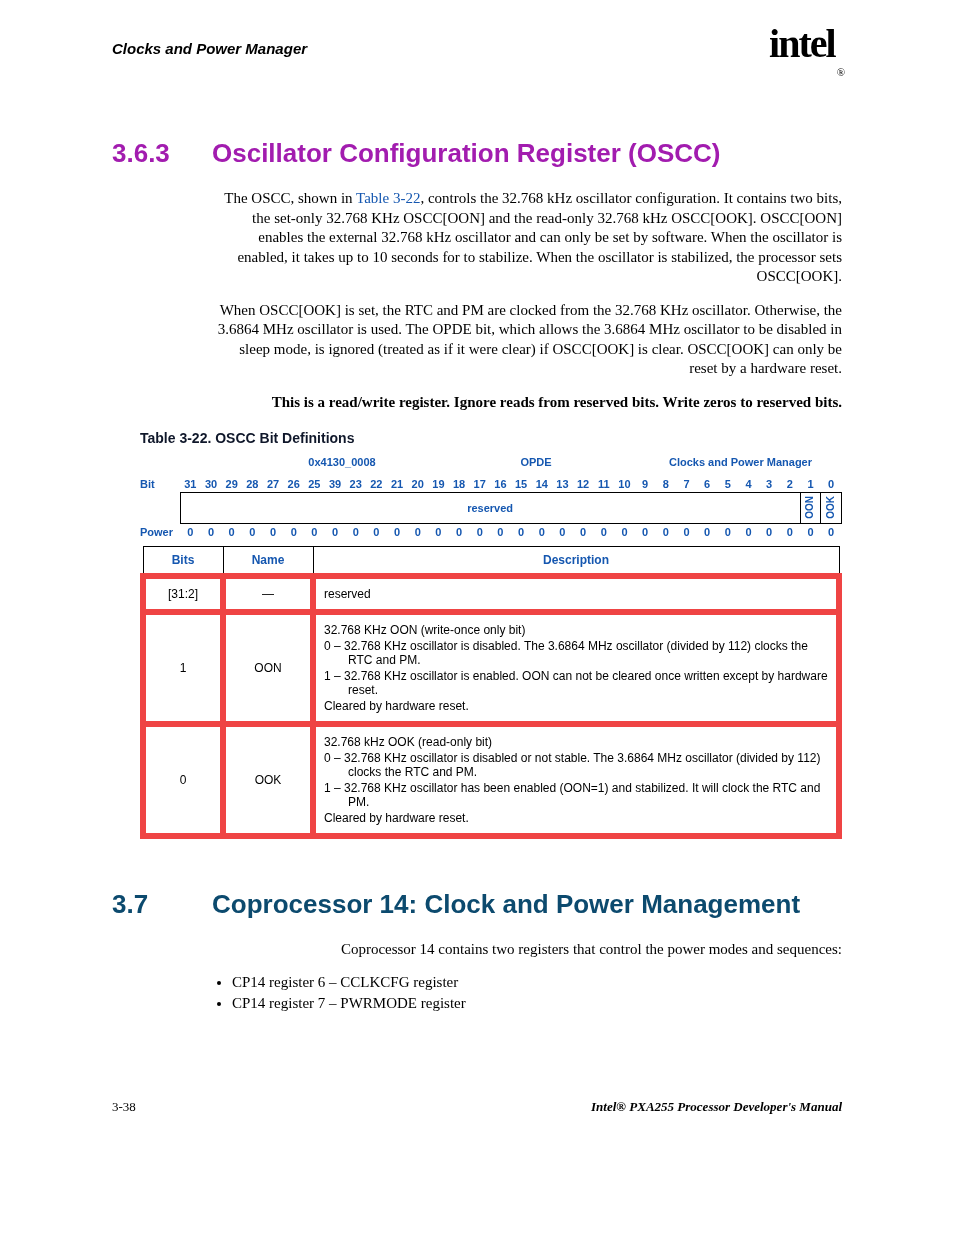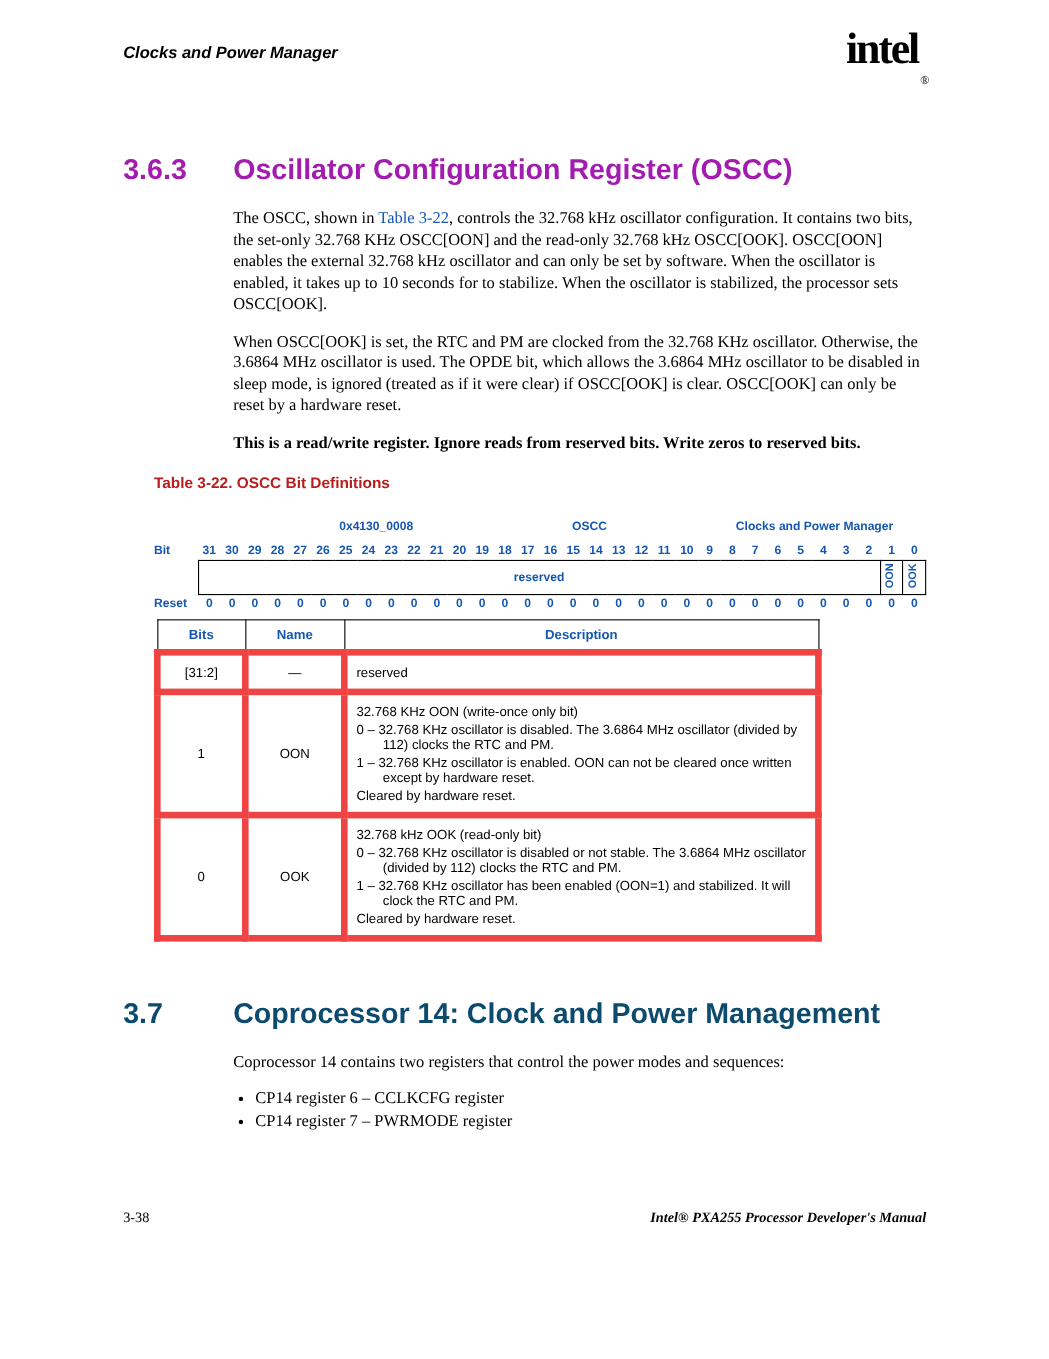--- a/index.html
+++ b/index.html
@@ -66,34 +66,35 @@
     display: inline-block;
     width: 100px;
   }
   .body-indent {
     margin-left: 100px;
   }
   p {
     font-size: 15px;
     line-height: 1.3;
     margin: 0 0 14px 0;
+    text-align: right;
   }
   .bold {
     font-weight: bold;
   }
   a.xref {
     color: #1557b0;
     text-decoration: none;
   }
   .table-caption {
     font-family: Arial, Helvetica, sans-serif;
-    color: #b91c1c;
+    color: #0f172a;
     font-weight: bold;
     font-size: 14px;
-    margin: 18px 0 26px 28px;
+    margin: 18px 0 10px 28px;
   }
   
   .bit-wrap {
     margin-left: 28px;
     font-family: Arial, Helvetica, sans-serif;
     font-size: 11px;
     color: #1557b0;
     font-weight: bold;
   }
   .bit-top {
@@ -138,21 +139,21 @@
     line-height: 1;
   }
   
   table.defs {
     border-collapse: collapse;
     margin-left: 28px;
     margin-top: 6px;
     font-family: Arial, Helvetica, sans-serif;
     font-size: 12px;
     color: #000;
-    width: 607px;
+    width: 702px;
   }
   table.defs th {
     border: 1px solid #000;
     color: #1557b0;
     font-weight: bold;
     padding: 6px 8px;
     text-align: center;
   }
   table.defs td {
     border: 6px solid #ef4444;
@@ -211,40 +212,40 @@
     <p>When OSCC[OOK] is set, the RTC and PM are clocked from the 32.768 KHz oscillator. Otherwise, the 3.6864 MHz oscillator is used. The OPDE bit, which allows the 3.6864 MHz oscillator to be disabled in sleep mode, is ignored (treated as if it were clear) if OSCC[OOK] is clear. OSCC[OOK] can only be reset by a hardware reset.</p>
     <p class="bold">This is a read/write register. Ignore reads from reserved bits. Write zeros to reserved bits.</p>
   </div>
 
   <div class="table-caption">Table 3-22. OSCC Bit Definitions</div>
 
   <div class="bit-wrap">
     <div class="bit-top">
       <div class="label"></div>
       <div class="addr">0x4130_0008</div>
-      <div class="reg">OSCC</div>
+      <div class="reg">OPDE</div>
       <div class="mod">Clocks and Power Manager</div>
     </div>
 
     <table class="bitgrid">
       <colgroup>
         <col style="width:40px">
         <col span="32">
       </colgroup>
       <tbody>
           <tr>
         <td class="lab-col">Bit</td>
         <td>31</td>
         <td>30</td>
         <td>29</td>
         <td>28</td>
         <td>27</td>
         <td>26</td>
         <td>25</td>
-        <td>24</td>
+        <td>39</td>
         <td>23</td>
         <td>22</td>
         <td>21</td>
         <td>20</td>
         <td>19</td>
         <td>18</td>
         <td>17</td>
         <td>16</td>
         <td>15</td>
         <td>14</td>
@@ -263,21 +264,21 @@
         <td>1</td>
         <td>0</td>
       </tr>
       <tr class="name-row">
         <td class="lab-col"></td>
         <td colspan="30">reserved</td>
         <td><span class="vtext">OON</span></td>
         <td><span class="vtext">OOK</span></td>
       </tr>
       <tr>
-        <td class="lab-col">Reset</td>
+        <td class="lab-col">Power</td>
         <td>0</td>
         <td>0</td>
         <td>0</td>
         <td>0</td>
         <td>0</td>
         <td>0</td>
         <td>0</td>
         <td>0</td>
         <td>0</td>
         <td>0</td>

